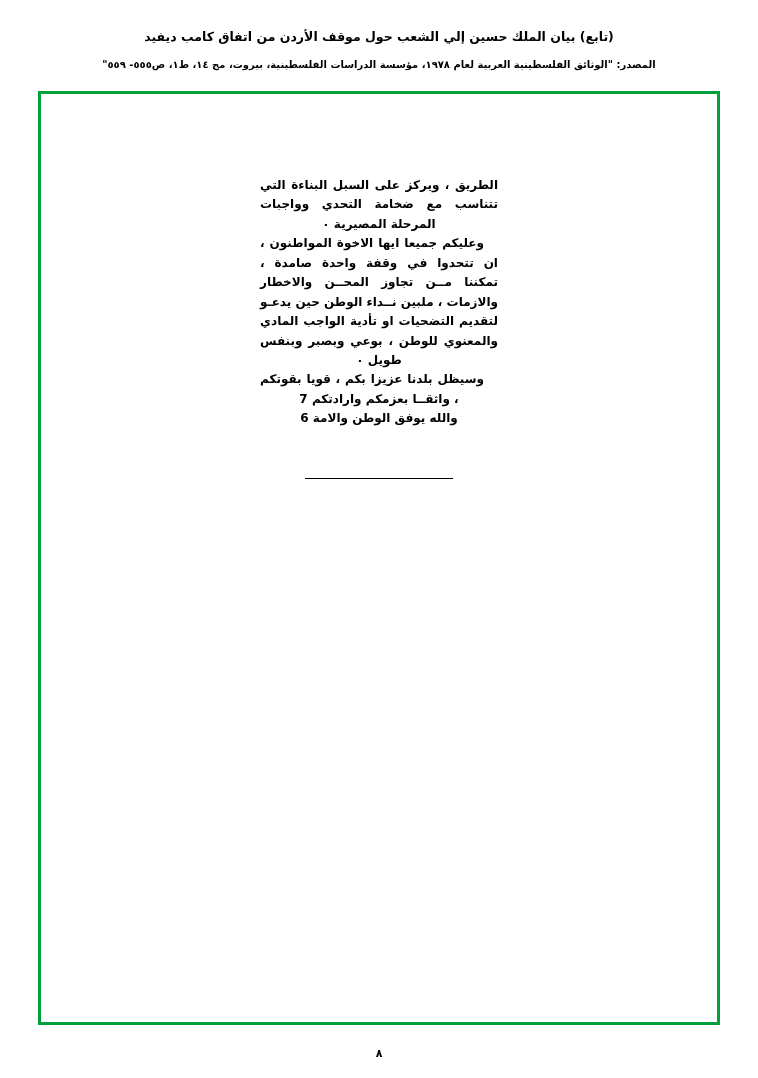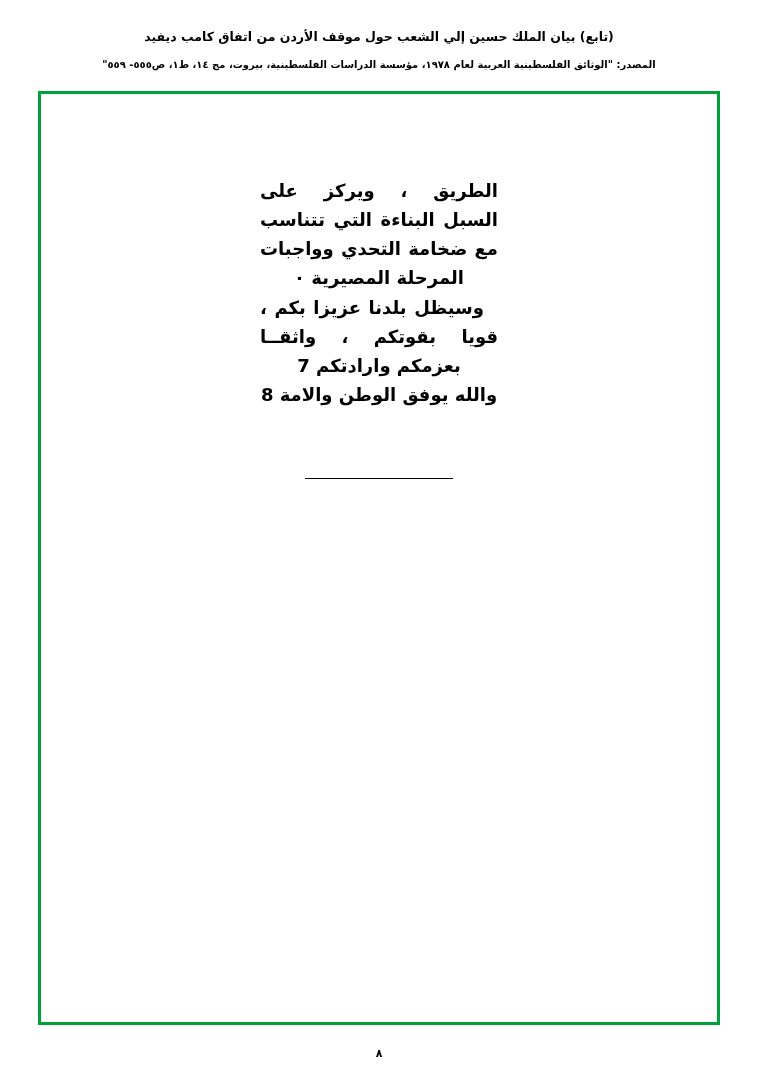--- a/index.html
+++ b/index.html
@@ -62,21 +62,21 @@
     left: 0;
     text-align: center;
     direction: rtl;
   }
 
   .para-block {
     display: inline-block;
     text-align: justify;
     text-align-last: center;
     width: 238px;
-    font-size: 18px;
+    font-size: 12px;
     line-height: 1.62;
     font-weight: bold;
     direction: rtl;
   }
 
   .para-block p {
     margin: 0;
     padding: 0;
   }
 
@@ -123,22 +123,23 @@
   <div class="header">
     <div class="header-title">(تابع) بيان الملك حسين إلي الشعب حول موقف الأردن من اتفاق كامب ديفيد</div>
     <div class="header-source">المصدر: "الوثائق الفلسطينية العربية لعام ١٩٧٨، مؤسسة الدراسات الفلسطينية، بيروت، مج ١٤، ط١، ص٥٥٥- ٥٥٩"</div>
   </div>
 
   <div class="frame">
 
     <div class="body-text">
       <div class="para-block">
         <p>الطريق ، ويركز على السبل البناءة التي تتناسب مع ضخامة التحدي وواجبات المرحلة المصيرية ٠</p>
+        <p class="p-indent">وعليكم جميعا ايها الاخوة المواطنون ، ان تتحدوا في وقفة واحدة صامدة ، تمكننا مــن تجاوز المحــن والاخطار والازمات ، ملبين نــداء الوطن حين يدعـو لتقديم التضحيات او تأدية الواجب المادي والمعنوي للوطن ، بوعي وبصبر وبنفس طويل ٠</p>
         <p class="p-indent">وسيظل بلدنا عزيزا بكم ، قويا بقوتكم ، واثقــا بعزمكم وارادتكم 7</p>
-        <p class="center-line">والله يوفق الوطن والامة 8</p>
+        <p class="center-line">والله يوفق الوطن والامة 6</p>
       </div>
     </div>
 
     <div class="rule">
       <span class="rule-inner"></span>
     </div>
 
   </div>
 
   <div class="page-number">٨</div>

